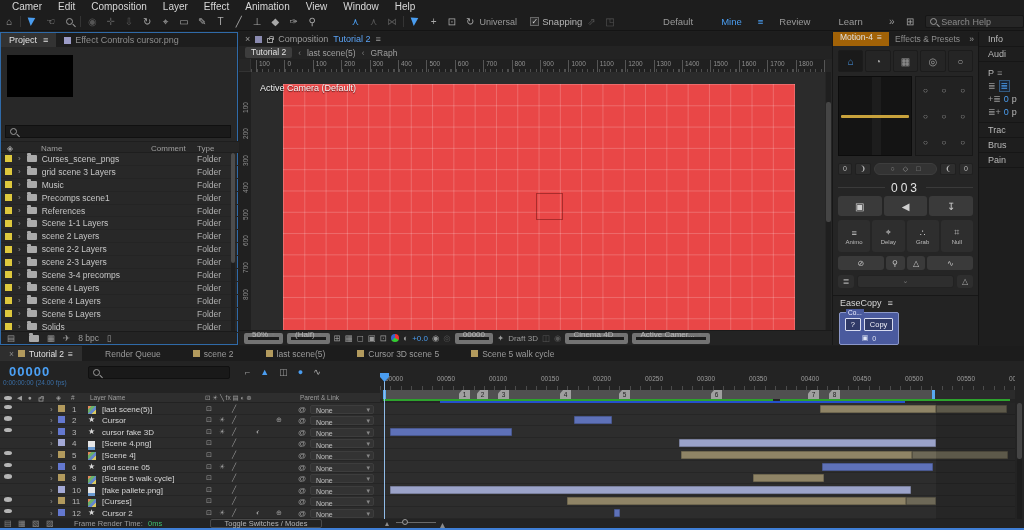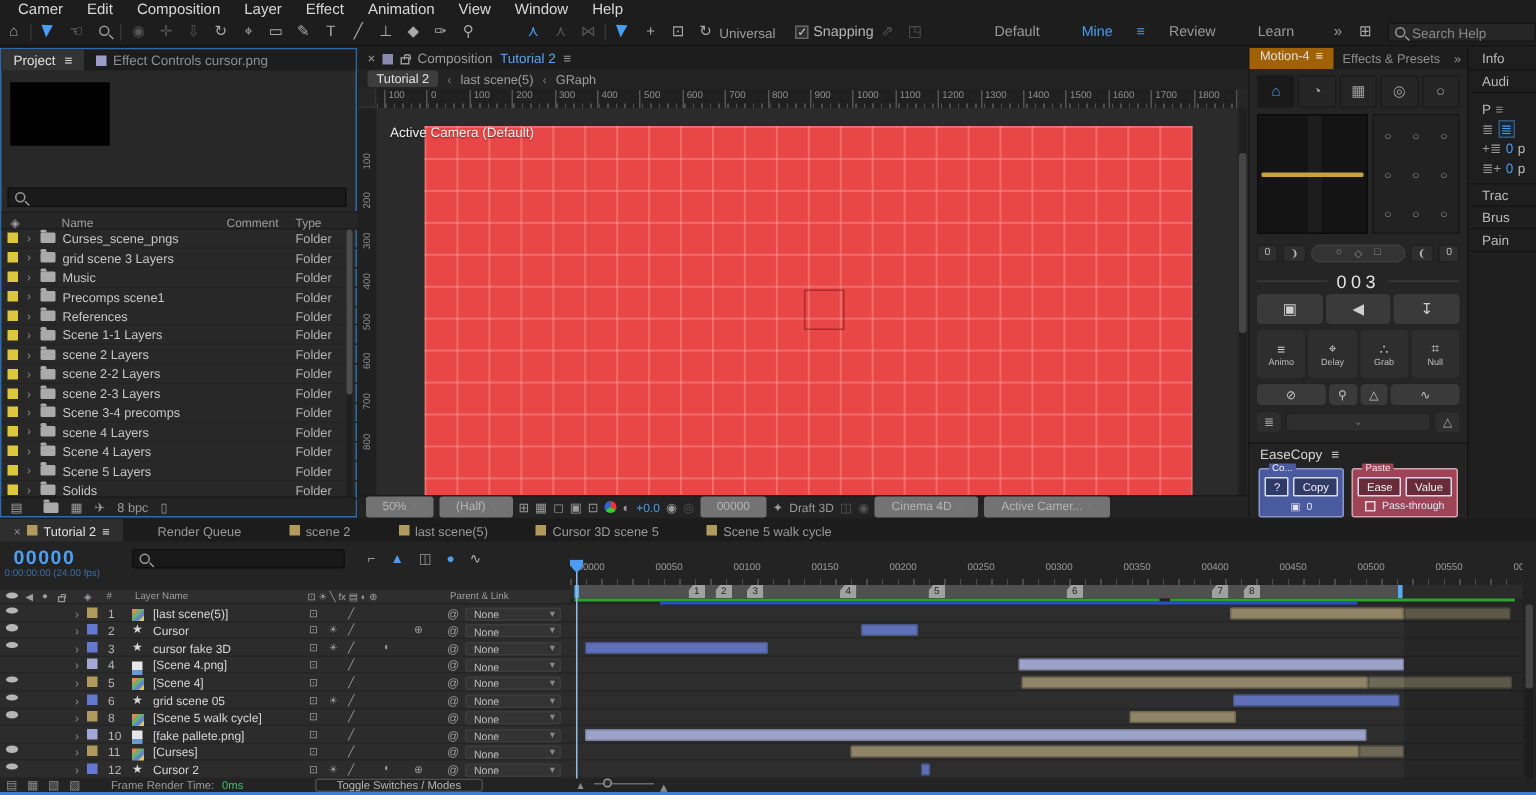--- a/index.html
+++ b/index.html
@@ -63,21 +63,21 @@
   .ruler-corner{position:absolute;left:0;top:27px;width:12px;height:13px;background:#262626;border-right:1px solid #333;border-bottom:1px solid #333}
   #vruler{position:absolute;left:0;top:40px;width:12px;bottom:15px;background:#202020;overflow:hidden}
   .vlabel{position:absolute;left:-3px;width:18px;text-align:center;font-size:6.5px;color:#8f8f8f;transform:rotate(-90deg)}
   #pasteboard{position:absolute;left:12px;top:40px;right:7px;bottom:15px;background:#2b2b2b;overflow:hidden}
   #redcomp{position:absolute;left:32px;top:12px;width:512px;height:246px;background:#e94747;background-image:linear-gradient(rgba(255,255,255,.20) 1px,transparent 1px),linear-gradient(90deg,rgba(255,255,255,.20) 1px,transparent 1px);background-size:21.3px 21.3px}
   #vp-label{position:absolute;left:9px;top:11px;color:#f2f2f2;font-size:9px;text-shadow:0 1px 1px rgba(0,0,0,.6);z-index:3}
   #sq-outline{position:absolute;left:253px;top:109px;width:27px;height:27px;border:1px solid rgba(90,10,10,.45)}
   #comp-vscroll{position:absolute;right:1px;top:40px;width:5px;bottom:15px;background:#1f1f1f}
   #comp-vscroll div{width:5px;height:120px;background:#454545;border-radius:2px;margin-top:30px}
   .ctoolbar{position:absolute;left:0;bottom:0;width:100%;height:15px;background:#232323;border-top:1px solid #1a1a1a;display:flex;align-items:center;gap:4px;padding:0 5px;font-size:8px;color:#b5b5b5}
-  .cbox{background:#1b1b1b;border:7px solid #737373;padding:0 4px;border-radius:2px;display:flex;align-items:center;gap:3px;height:11px;line-height:10px}
+  .cbox{background:#1b1b1b;border:4px solid #737373;padding:0 4px;border-radius:2px;display:flex;align-items:flex-end;gap:3px;height:11px;line-height:10px}
   .cico{color:#9a9a9a;font-size:8.5px}
   .cico.dim2{color:#555}
   .rgbdot{width:8px;height:8px;border-radius:50%;background:conic-gradient(#e33 0 33%,#3c3 0 66%,#36c 0);display:inline-block}
   .expo{color:#4a9df0}
 
   
   #rightpanel{position:absolute;left:832px;top:32px;width:146px;height:313px;background:#252525;border-left:1px solid #171717}
   .rtabbar{height:14px;background:#1d1d1d;display:flex;align-items:center;font-size:8.5px}
   .rtab-active{background:#a16207;color:#e0e0e0;padding:0 7px;height:14px;display:flex;align-items:flex-start;gap:4px}
   .rtab-dim{color:#8e8e8e;padding:0 6px}
@@ -573,31 +573,20 @@
         <span class="ec-legend">Co...</span>
         <div class="ec-btnrow">
           <span class="ec-btn">?</span>
           <span class="ec-btn">Copy</span>
         </div>
         <div class="ec-sub">
           <span>▣</span>
           <span>0</span>
         </div>
       </div>
-      <div class="ec-group ec-paste">
-        <span class="ec-legend">Paste</span>
-        <div class="ec-btnrow">
-          <span class="ec-btn">Ease</span>
-          <span class="ec-btn">Value</span>
-        </div>
-        <div class="ec-sub">
-          <span class="ec-check"></span>
-          <span>Pass-through</span>
-        </div>
-      </div>
     </div>
   </div>
 </div>
 
 <div id="strip">
   <div class="strip-tab">Info</div>
   <div class="strip-tab">Audi</div>
   <div class="strip-sec">
     <div class="strip-row">
         <span>P</span>

